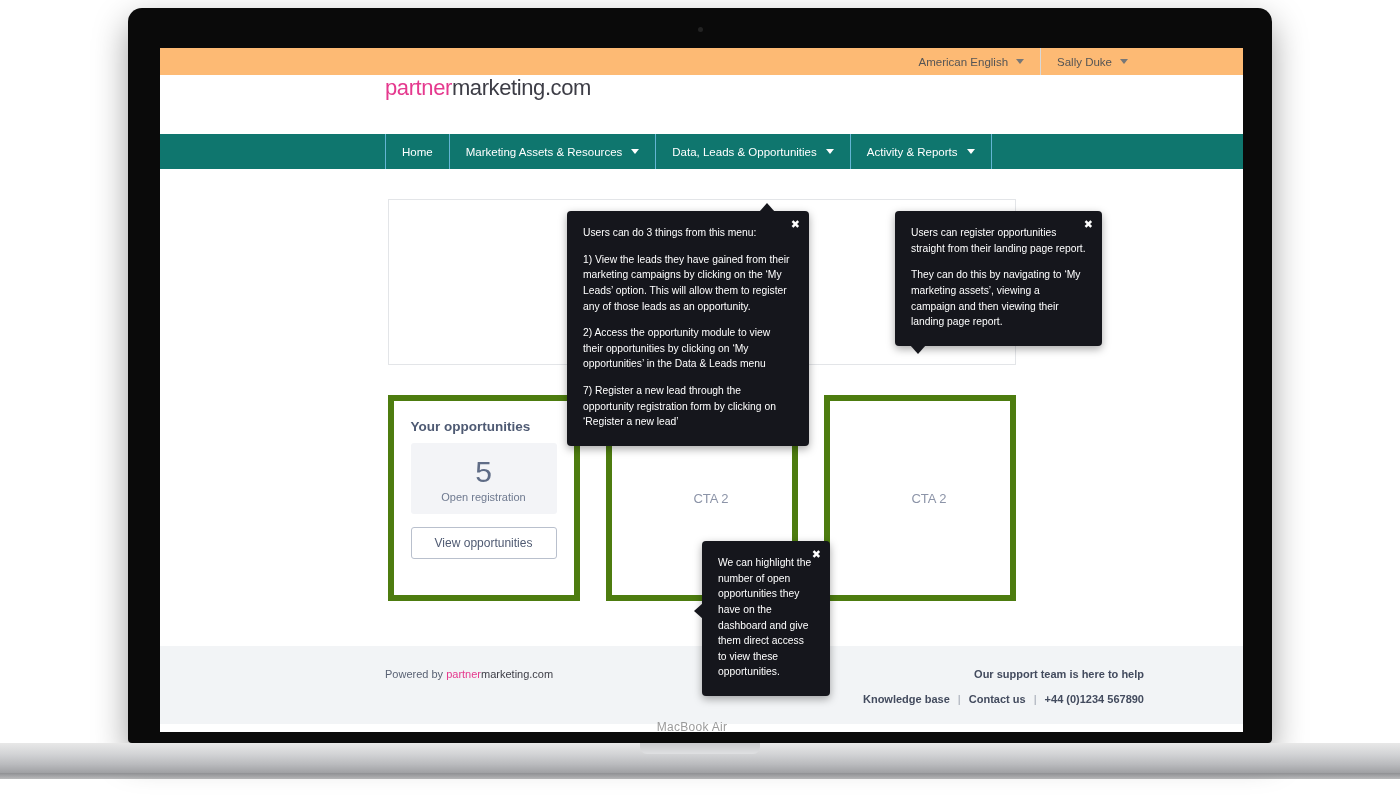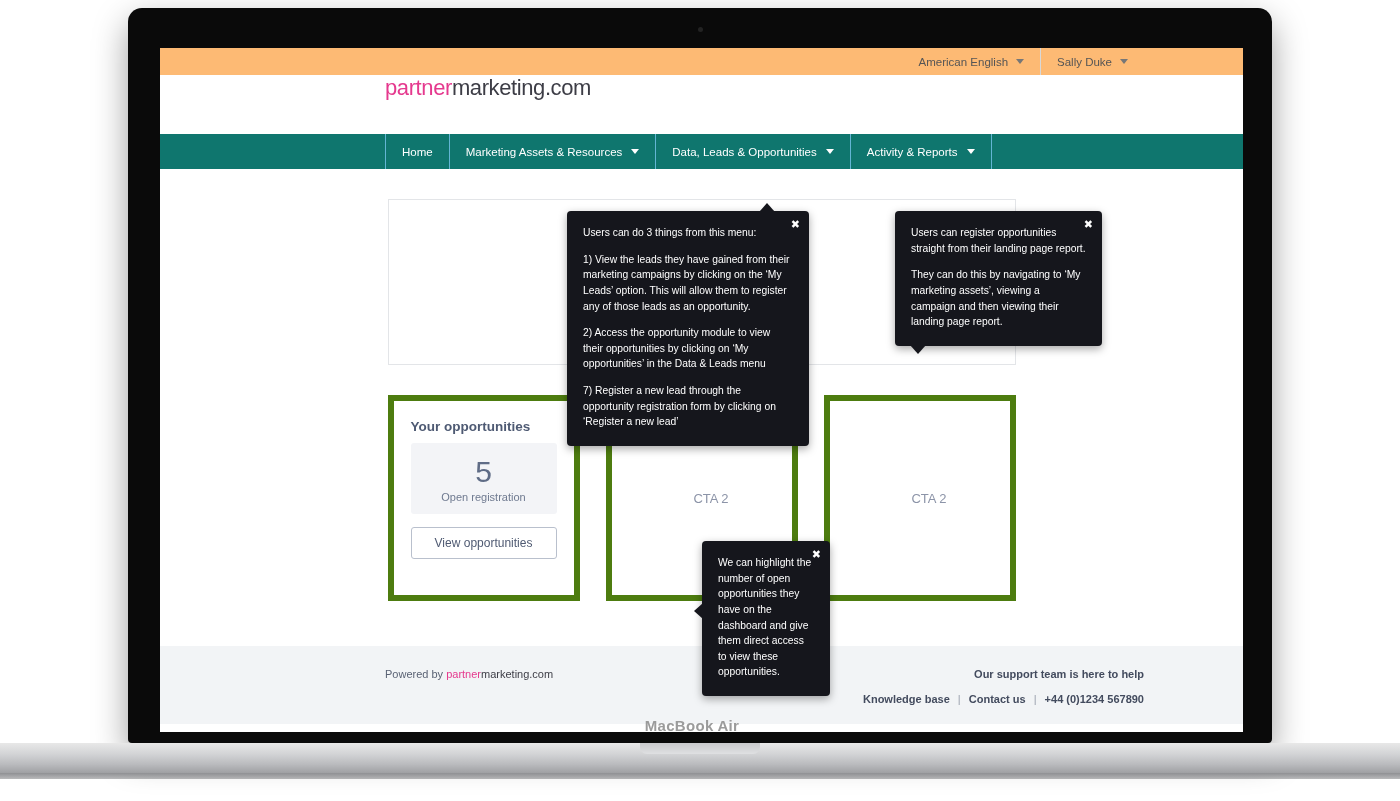--- a/index.html
+++ b/index.html
@@ -19,21 +19,21 @@
     box-shadow: 0 14px 34px rgba(0,0,0,.38);
   }
   #camera-dot {
     position: absolute; left: 50%; top: 19px;
     width: 5px; height: 5px; margin-left: -2.5px;
     background: #232323; border-radius: 50%;
   }
   #bezel-label {
     position: absolute; left: 0; right: 16px; bottom: 9px;
     text-align: center; color: #9b9b9b;
-    font-size: 15px; letter-spacing: .3px; font-weight: bold;
+    font-size: 12px; letter-spacing: .3px;
   }
   #laptop-base {
     position: absolute; left: 0px; top: 743px;
     width: 1400px; height: 30px;
     background: linear-gradient(180deg,#e8e8e8 0%,#d2d3d5 38%,#b9babd 72%,#9fa0a3 100%);
   }
   #laptop-base:before {
     content:""; position: absolute; left: 50%; margin-left: -60px; top: 0;
     width: 120px; height: 11px;
     background: linear-gradient(180deg,#c9cacc,#dfe0e2);

